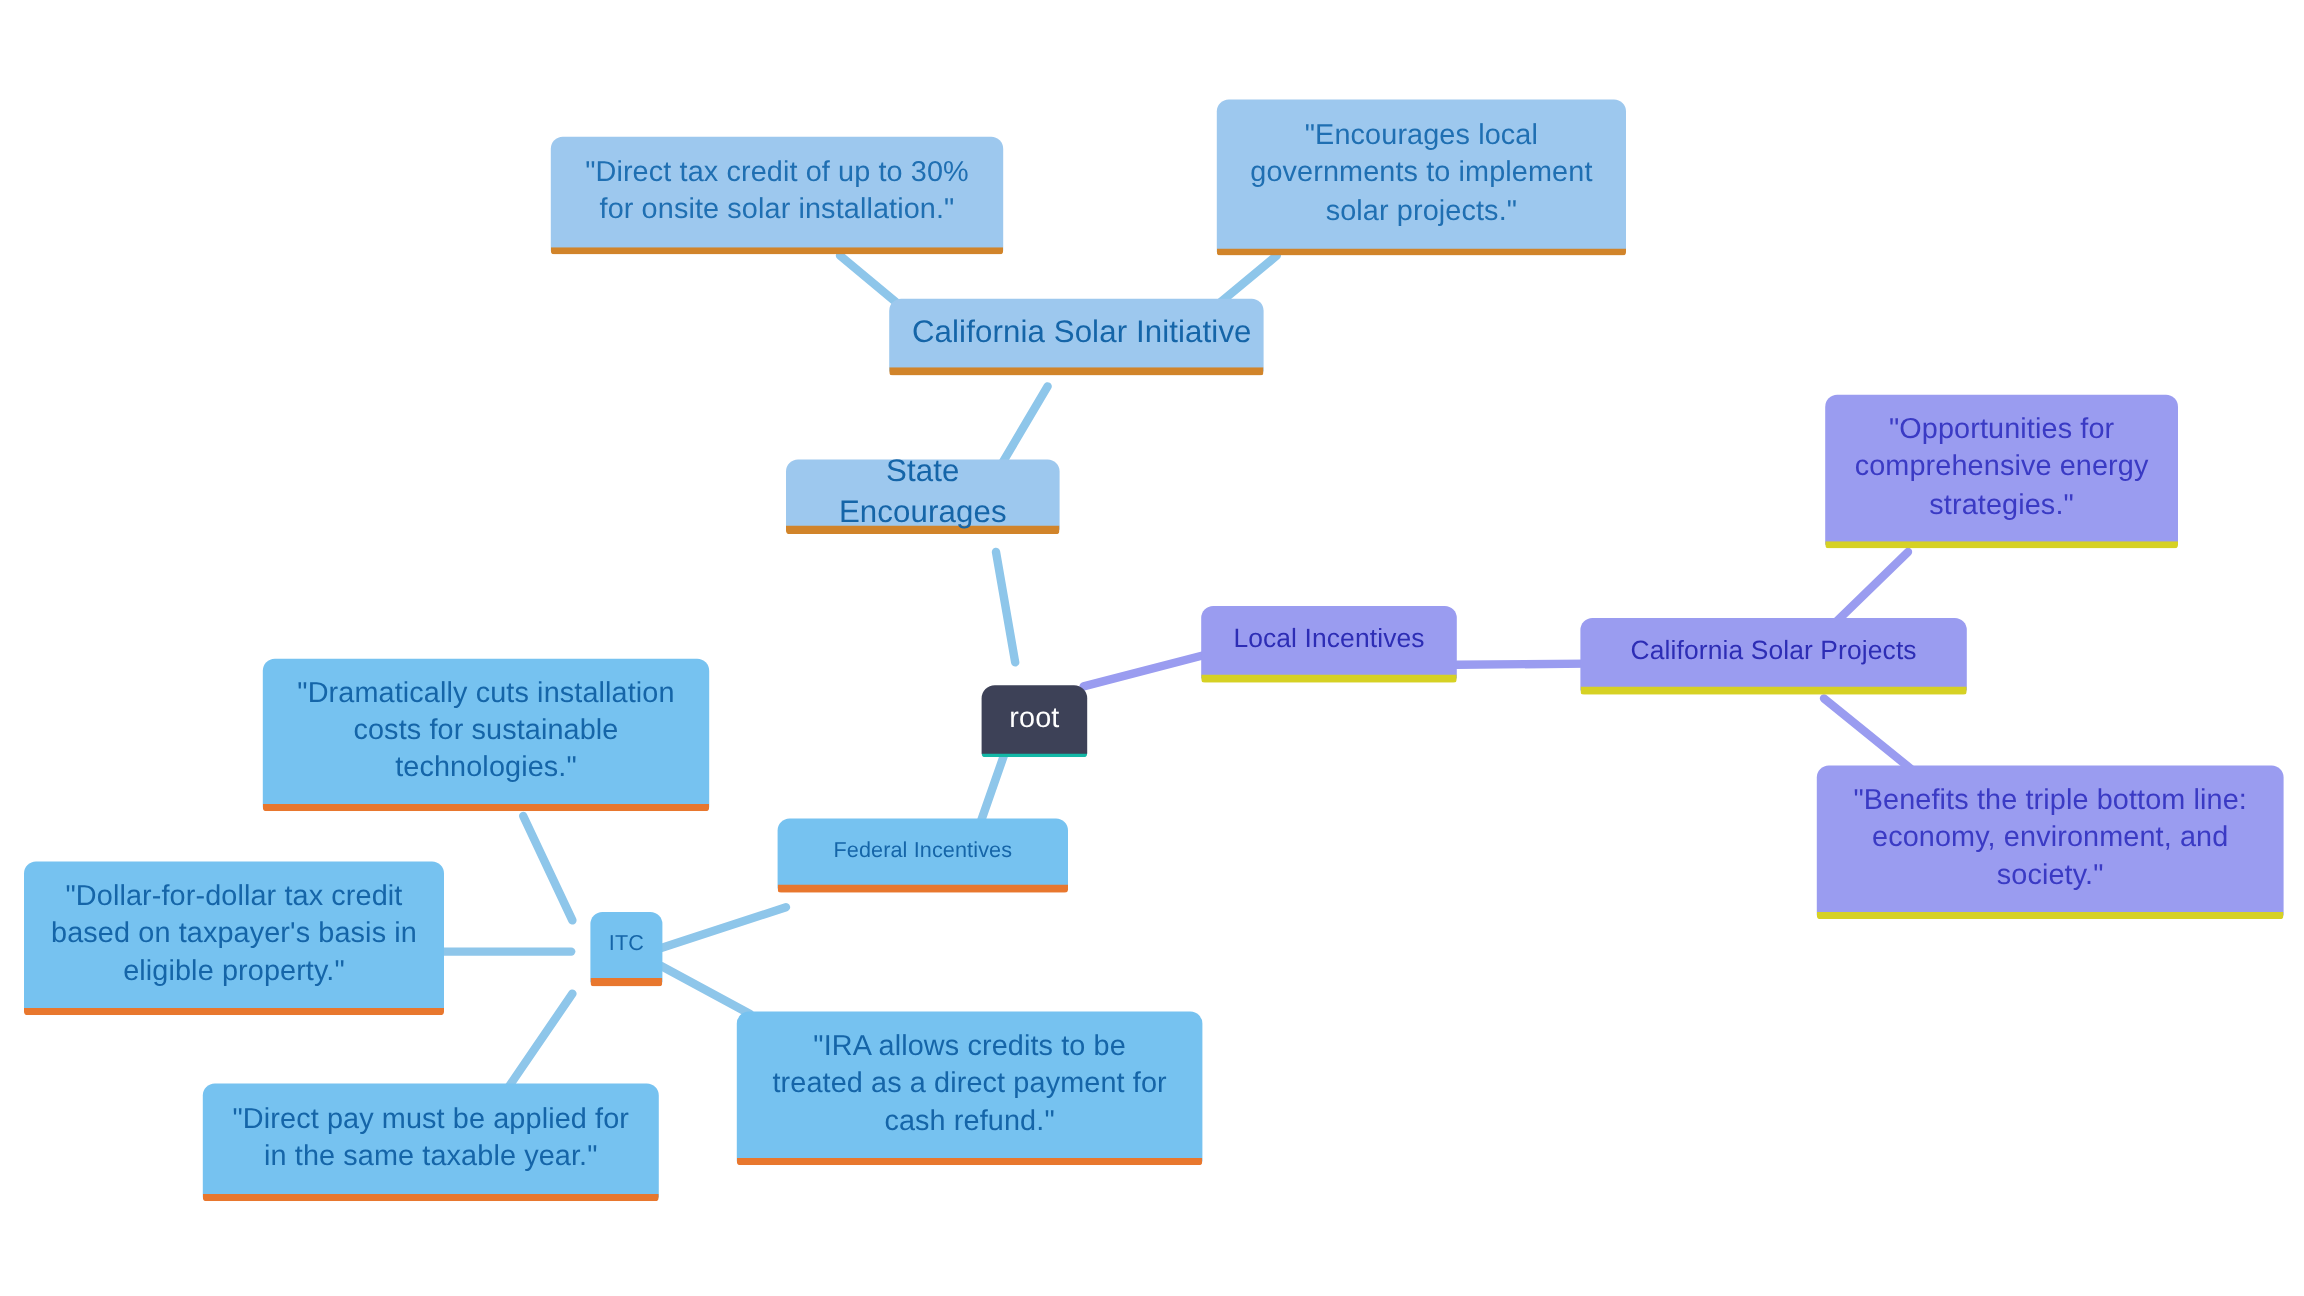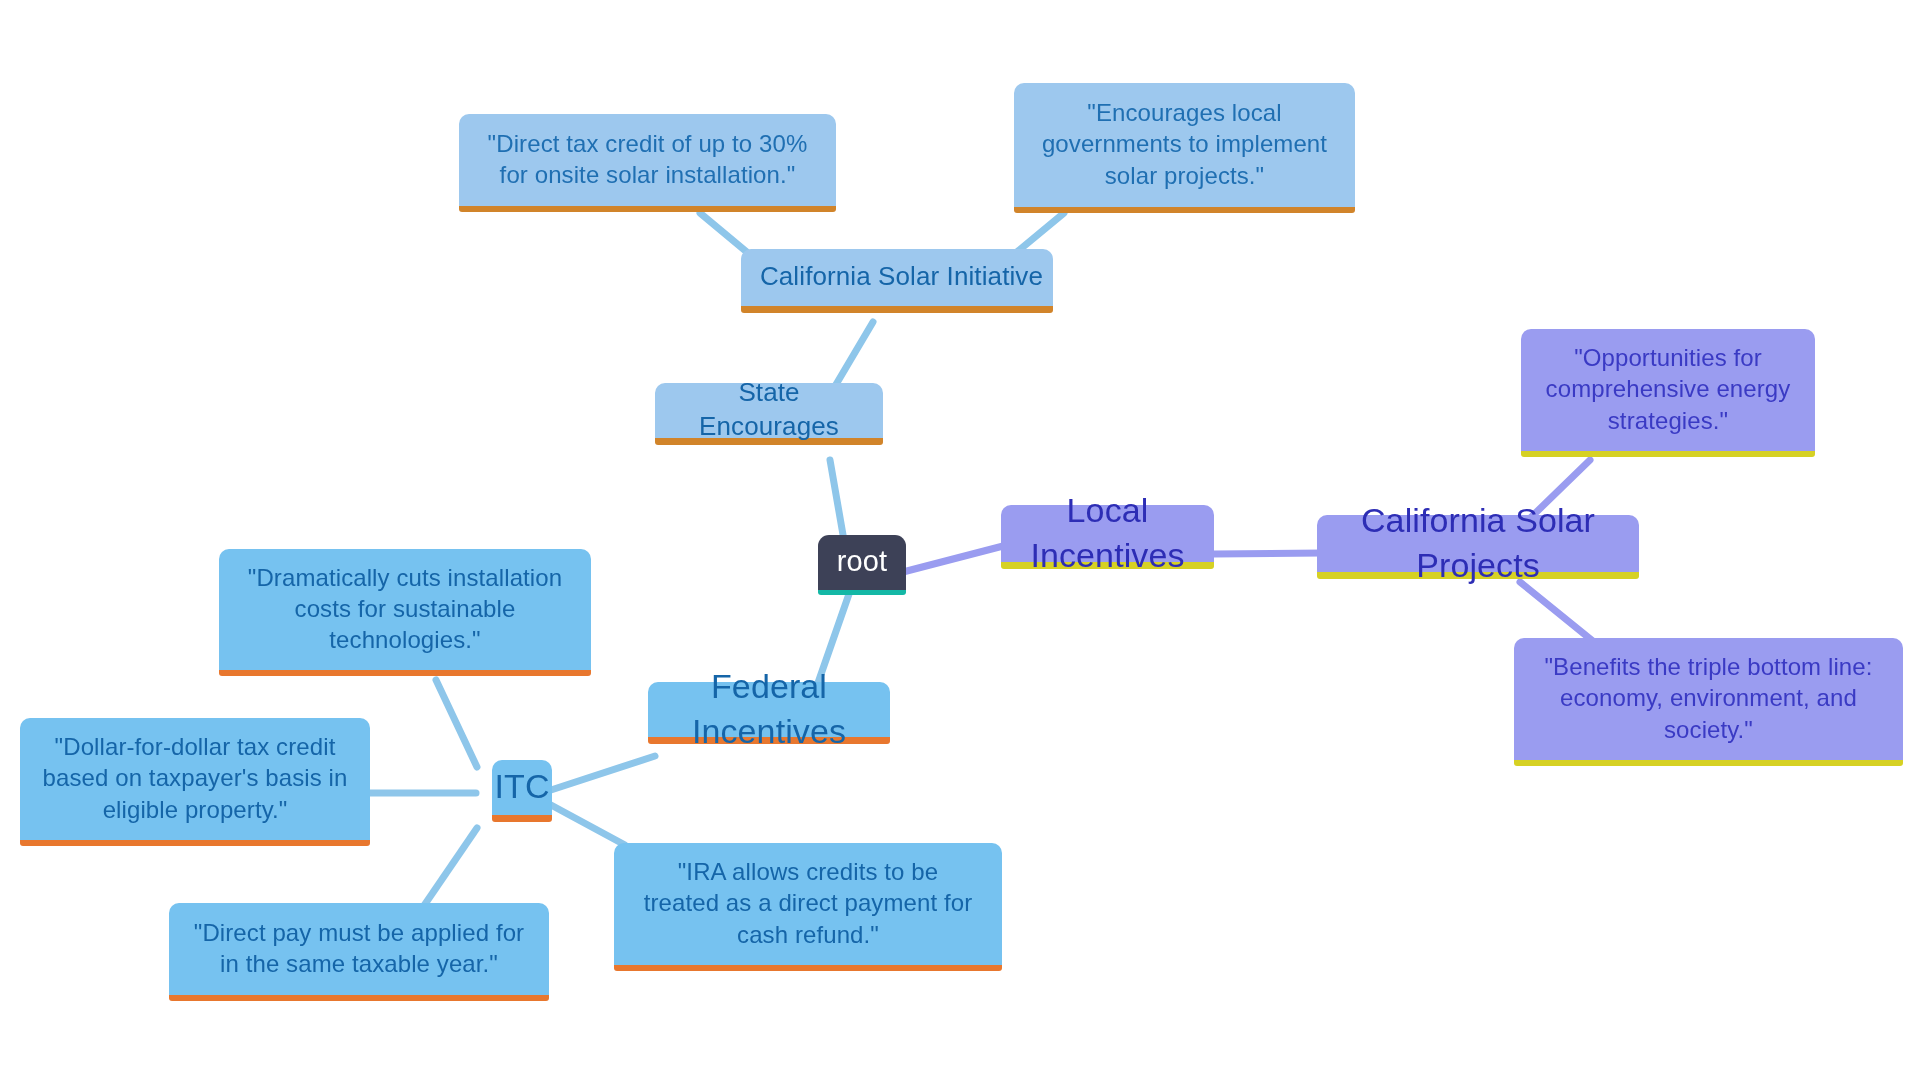--- a/index.html
+++ b/index.html
@@ -37,55 +37,56 @@
     line-height: 1.30;
     letter-spacing: 0.1px;
     white-space: pre-line;
     padding: 4px 10px 6px 10px;
     z-index: 5;
   }
   
   .node.root {
     background: #3d4157;
     color: #ffffff;
-    border-bottom: 5px solid #14b8a6;
-    font-size: 29px;
+    border-bottom: 3px solid #14b8a6;
+    font-size: 24px;
     border-radius: 11px 11px 3px 3px;
+    margin-top: 36px;
   }
   
   .node.blue-topic {
     background: #9dc8ee;
     color: #1565a8;
     border-bottom: 7px solid #d1842a;
     font-size: 26px;
   }
   .node.blue-topic2 {
     background: #76c2f0;
     color: #1565a8;
     border-bottom: 7px solid #e8772e;
-    font-size: 34px;
+    font-size: 18px;
   }
   .node.blue-leaf {
     background: #9dc8ee;
     color: #1f6fb2;
     border-bottom: 6px solid #d1842a;
     font-size: 24px;
   }
   .node.blue-leaf2 {
     background: #76c2f0;
     color: #1565a8;
     border-bottom: 6px solid #e8772e;
     font-size: 24px;
   }
   
   .node.purple-topic {
     background: #9a9cf0;
     color: #2d2db5;
     border-bottom: 7px solid #d6d124;
-    font-size: 34px;
+    font-size: 22px;
   }
   .node.purple-leaf {
     background: #9a9cf0;
     color: #3a3ac4;
     border-bottom: 6px solid #d6d124;
     font-size: 24px;
   }
 </style>
 </head>
 <body>

